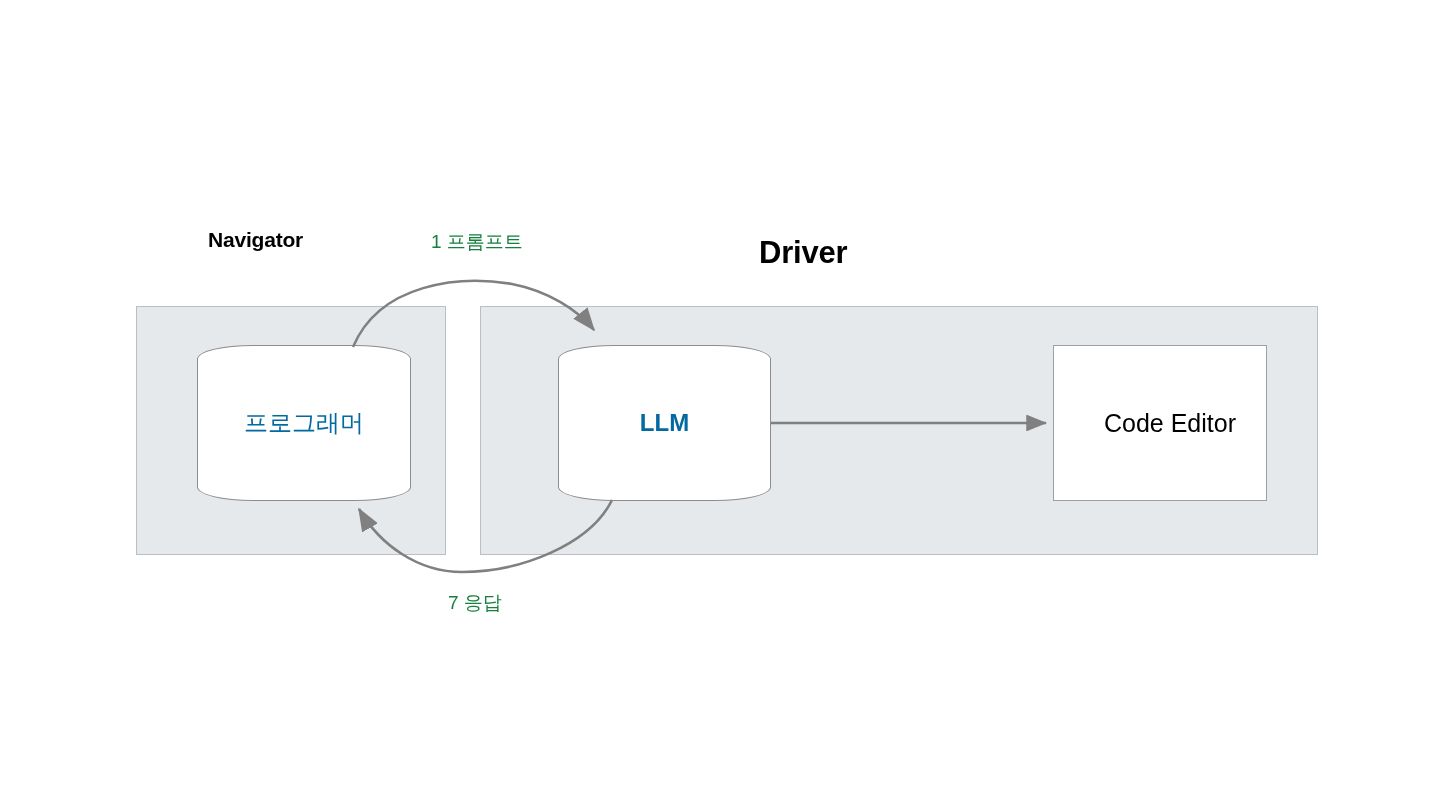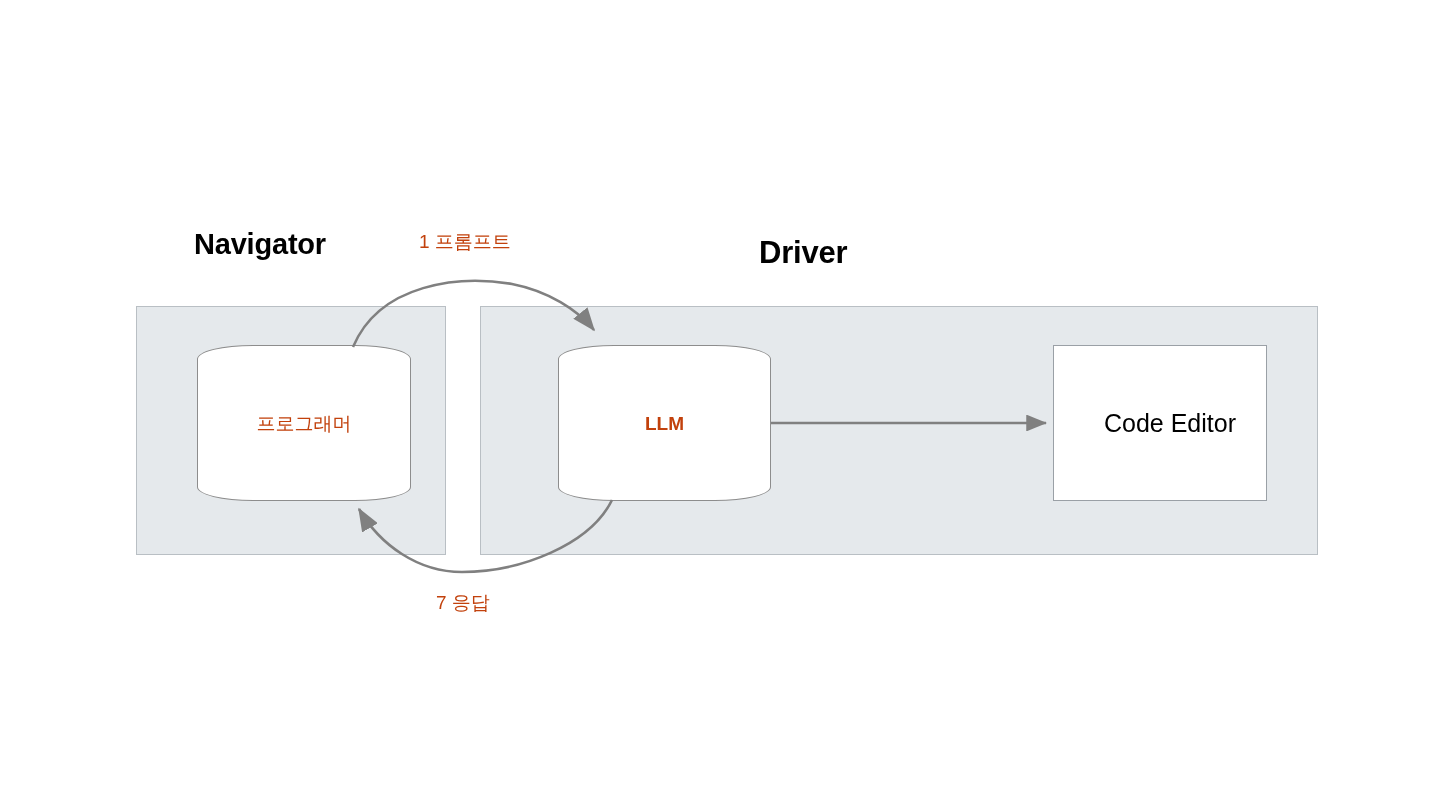--- a/index.html
+++ b/index.html
@@ -33,37 +33,37 @@
   #panel-driver    { left: 480px;  top: 306px; width: 838px;  height: 249px; }
 
   
   .group-title {
     position: absolute;
     font-weight: bold;
     color: #000000;
     letter-spacing: -0.2px;
     white-space: nowrap;
   }
-  #title-navigator { left: 194px; top: 228px; font-size: 29px; }
+  #title-navigator { left: 208px; top: 228px; font-size: 21px; }
   #title-driver    { left: 759px; top: 235px; font-size: 31px; }
 
   
   .cylinder {
     position: absolute;
     background: #ffffff;
     border: 1px solid #8d8d8d;
     border-radius: 56px / 14px;
     box-sizing: border-box;
     display: flex;
     align-items: center;
     justify-content: center;
   }
   .cylinder .node-label {
-    font-size: 19px;
-    color: #c2410c;
+    font-size: 24px;
+    color: #0369a1;
     white-space: nowrap;
     line-height: 1;
   }
   #node-programmer { left: 197px; top: 345px; width: 214px; height: 156px; }
   #node-llm        { left: 558px; top: 345px; width: 213px; height: 156px; font-weight: bold; }
 
   
   .rect-node {
     position: absolute;
     background: #ffffff;
@@ -87,23 +87,24 @@
     position: absolute;
     left: 0; top: 0;
     width: 1440px; height: 810px;
     pointer-events: none;
   }
 
   
   .edge-label {
     position: absolute;
     font-size: 19px;
-    color: #c2410c;
+    color: #15803d;
     white-space: nowrap;
     line-height: 1;
+    margin-left: 12px;
   }
   #label-edge-1 { left: 419px; top: 232px; }
   #label-edge-3 { left: 436px; top: 593px; }
   #label-edge-2 {
     left: 808px; top: 404px;
     width: 188px; height: 37px;
     background: #ffffff;
     display: flex;
     align-items: center;
     justify-content: center;

